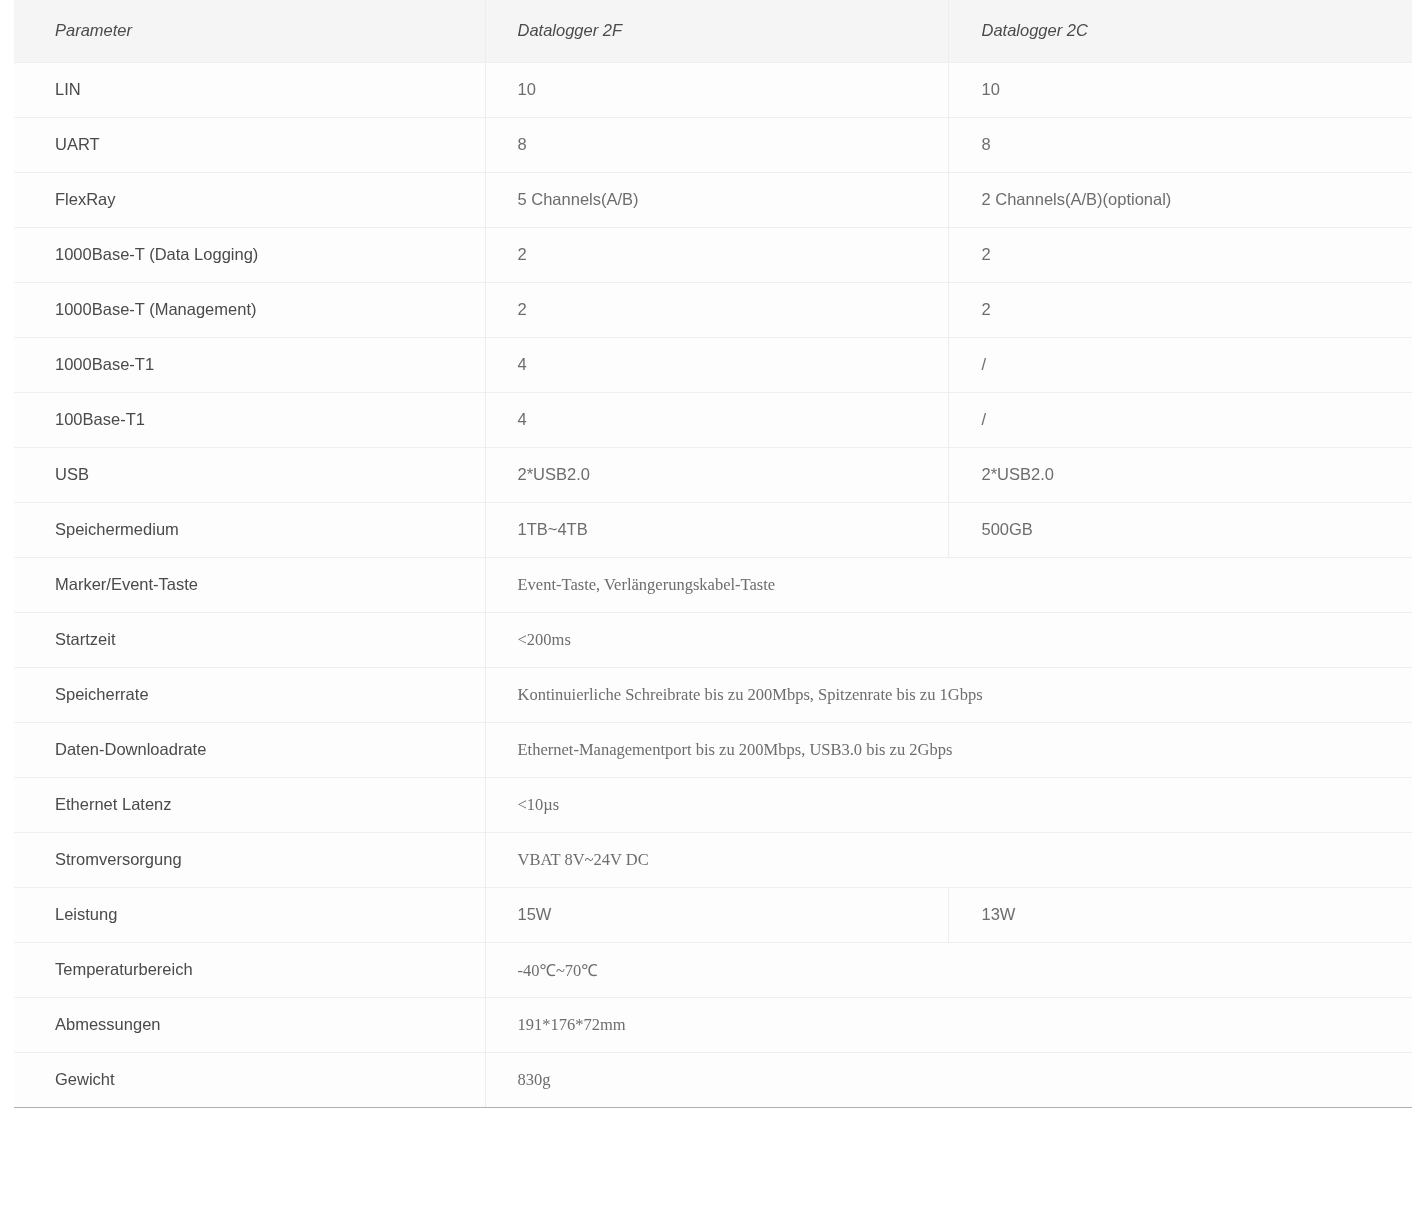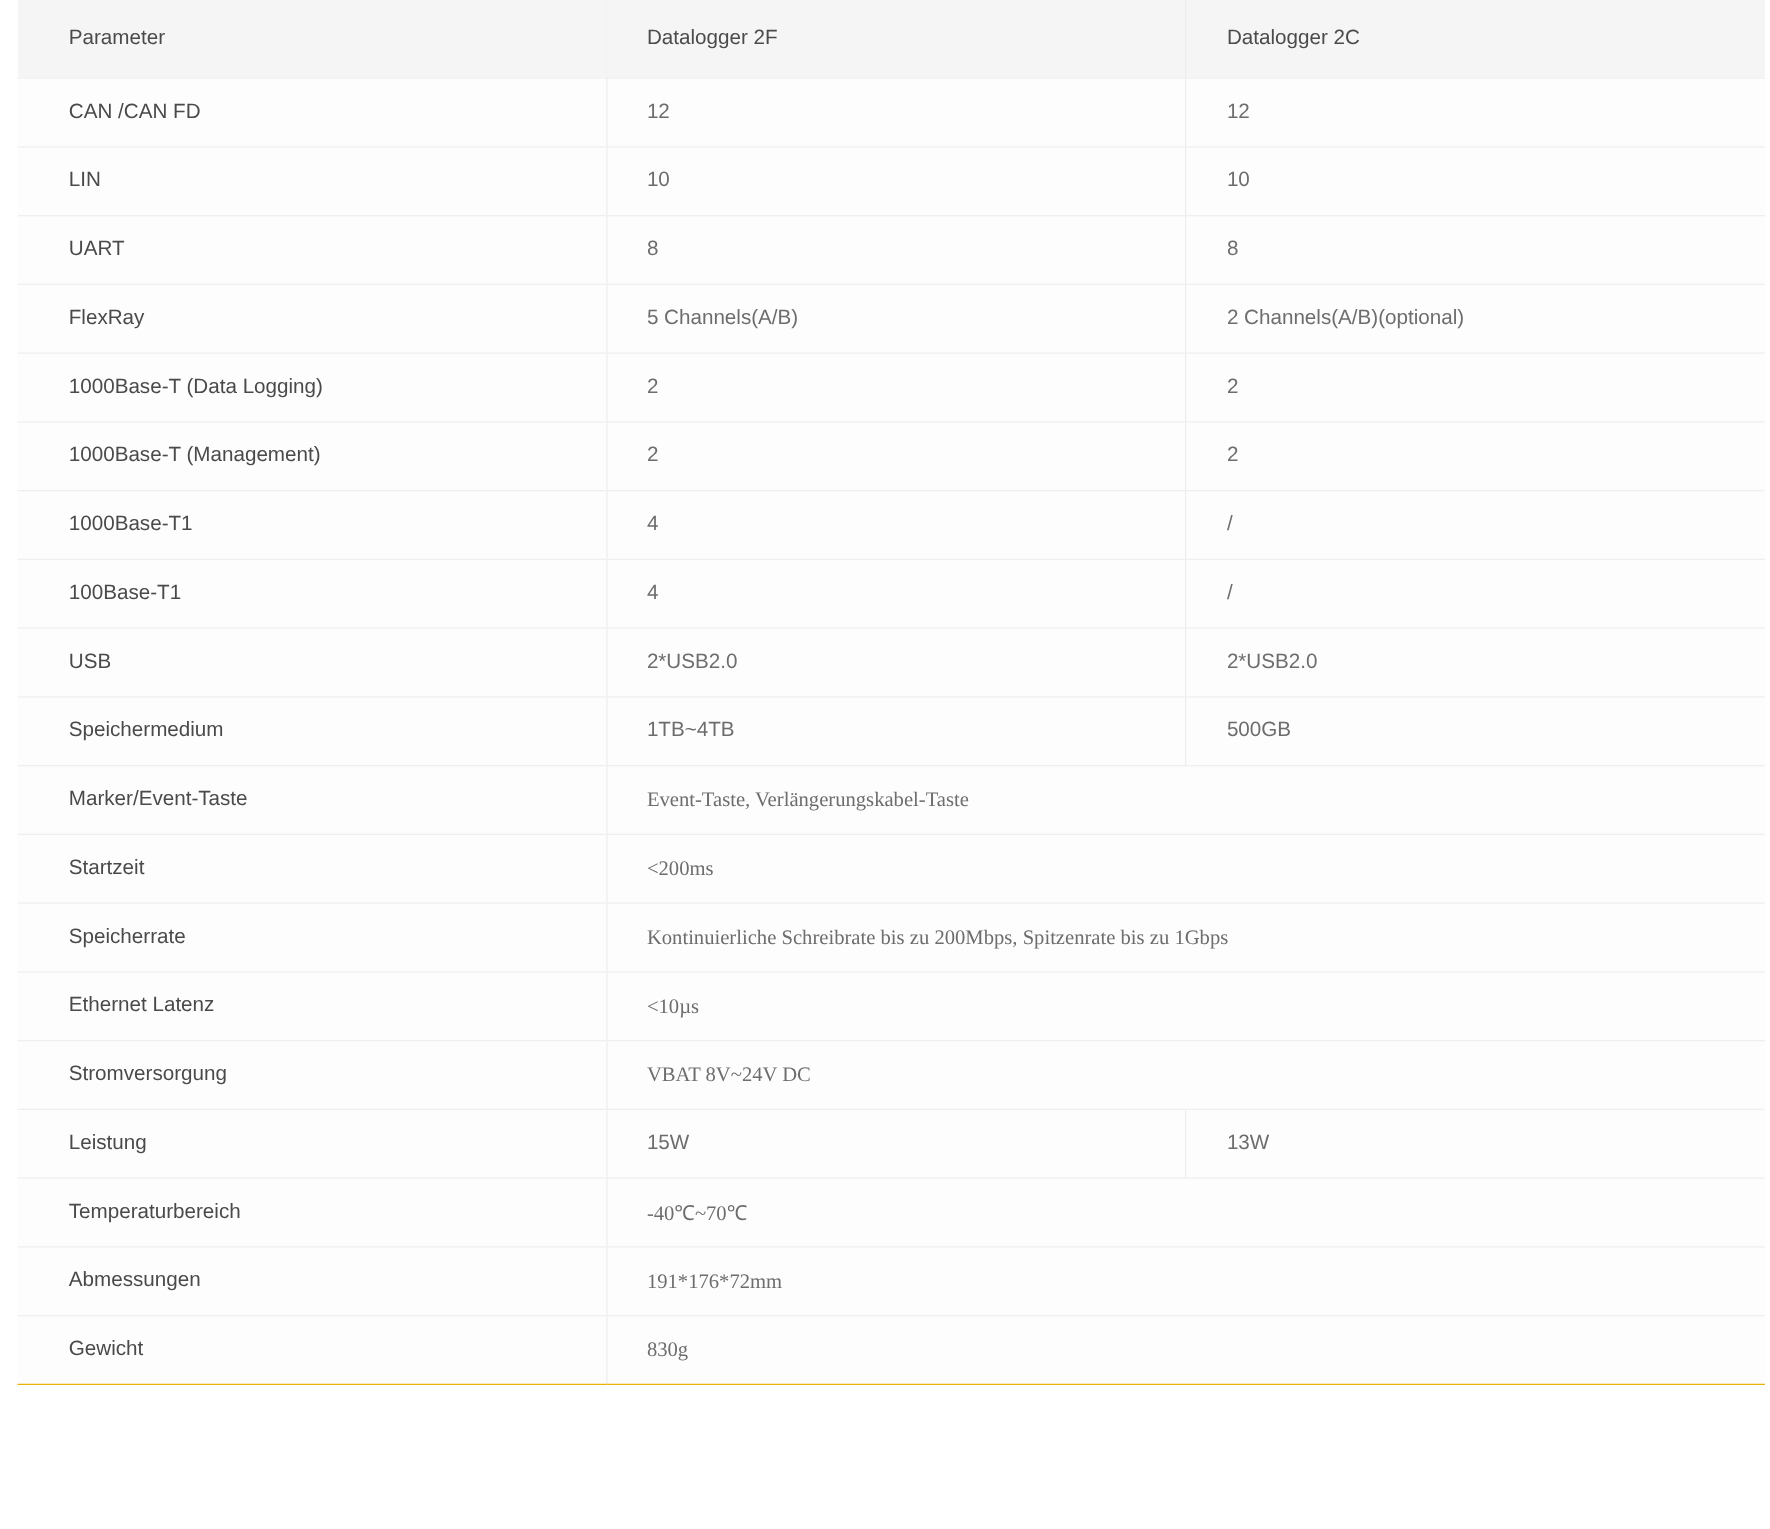--- a/index.html
+++ b/index.html
@@ -46,20 +46,21 @@
   }
 
   table.spec-table th:last-child,
   table.spec-table td:last-child {
     border-right: none;
   }
 
   
   thead tr {
     background: #f5f5f5;
+    font-style: italic;
   }
   thead th {
     height: 62px;
     padding: 0 0 0 34px;
     font-size: 16.5px;
     color: #4b4b4b;
     border-bottom: 1px solid #e9e9e9;
   }
   thead th.h-param { padding-left: 41px; }
   thead th.h-2f    { padding-left: 32px; }
@@ -106,25 +107,20 @@
     </colgroup>
     <thead>
       <tr>
         <th class="h-param">Parameter</th>
         <th class="h-2f">Datalogger 2F</th>
         <th class="h-2c">Datalogger 2C</th>
       </tr>
     </thead>
     <tbody id="table-body">
         <tr>
-          <td class="param">CAN /CAN FD</td>
-          <td class="val">12</td>
-          <td class="val val-2c">12</td>
-        </tr>
-        <tr>
           <td class="param">LIN</td>
           <td class="val">10</td>
           <td class="val val-2c">10</td>
         </tr>
         <tr>
           <td class="param">UART</td>
           <td class="val">8</td>
           <td class="val val-2c">8</td>
         </tr>
         <tr>
@@ -168,20 +164,24 @@
         </tr>
         <tr>
           <td class="param">Startzeit</td>
           <td class="span2" colspan="2">&lt;200ms</td>
         </tr>
         <tr>
           <td class="param">Speicherrate</td>
           <td class="span2" colspan="2">Kontinuierliche Schreibrate bis zu 200Mbps, Spitzenrate bis zu 1Gbps</td>
         </tr>
         <tr>
+          <td class="param">Daten-Downloadrate</td>
+          <td class="span2" colspan="2">Ethernet-Managementport bis zu 200Mbps, USB3.0 bis zu 2Gbps</td>
+        </tr>
+        <tr>
           <td class="param">Ethernet Latenz</td>
           <td class="span2" colspan="2">&lt;10µs</td>
         </tr>
         <tr>
           <td class="param">Stromversorgung</td>
           <td class="span2" colspan="2">VBAT 8V~24V DC</td>
         </tr>
         <tr>
           <td class="param">Leistung</td>
           <td class="val">15W</td>

